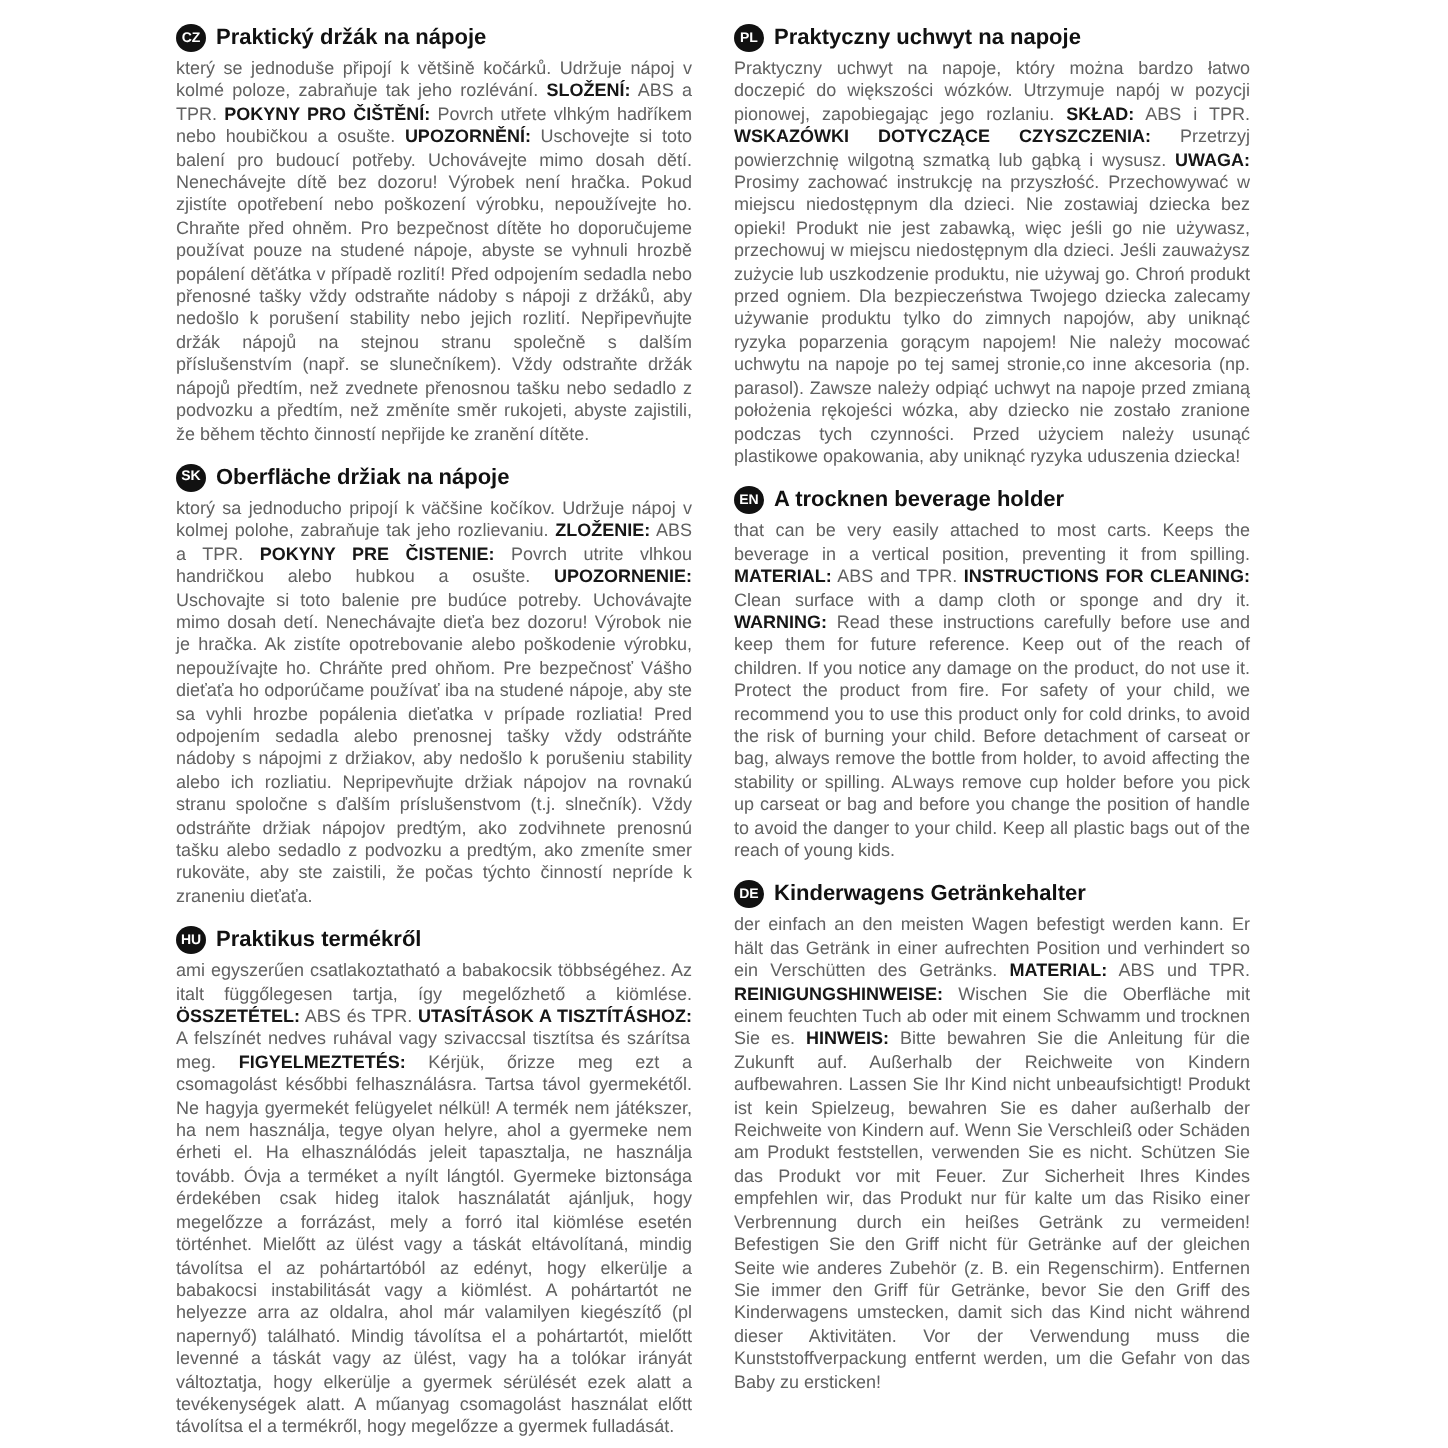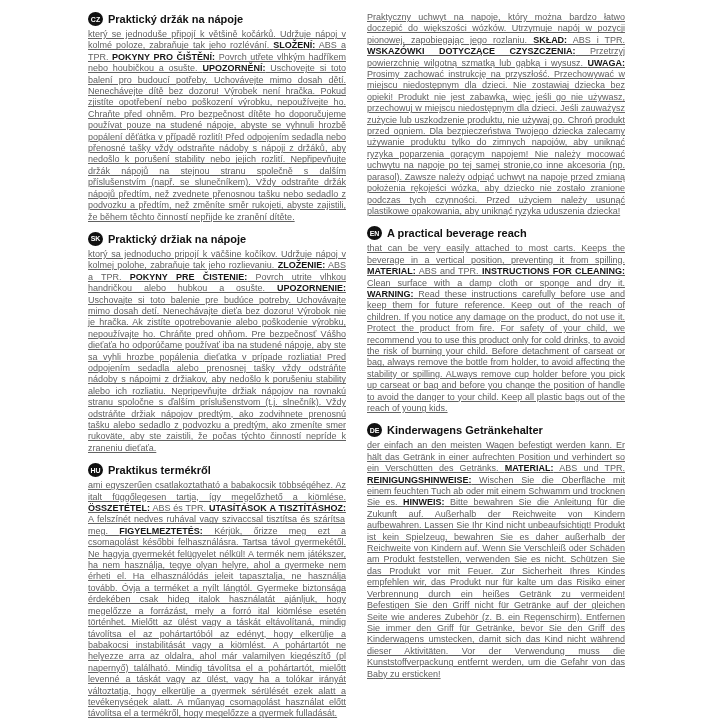--- a/index.html
+++ b/index.html
@@ -44,21 +44,20 @@
     font-size: 11px;
     font-weight: bold;
     color: #111111;
   }
   .body {
     margin: 0;
     font-size: 9px;
     line-height: 11.4px;
     text-align: justify;
     color: #616161;
-    text-decoration: underline;
   }
   .seg.bold {
     font-weight: bold;
     color: #161616;
   }
 </style>
 </head>
 <body>
 
 <div class="page">
@@ -66,40 +65,44 @@
       <section class="lang-section">
         <div class="heading">
           <span class="badge">CZ</span>
           <span class="title">Praktický držák na nápoje</span>
         </div>
         <p class="body"><span class="seg">který se jednoduše připojí k většině kočárků. Udržuje nápoj v kolmé poloze, zabraňuje tak jeho rozlévání. </span><span class="seg bold">SLOŽENÍ:</span><span class="seg"> ABS a TPR. </span><span class="seg bold">POKYNY PRO ČIŠTĚNÍ:</span><span class="seg"> Povrch utřete vlhkým hadříkem nebo houbičkou a osušte. </span><span class="seg bold">UPOZORNĚNÍ:</span><span class="seg"> Uschovejte si toto balení pro budoucí potřeby. Uchovávejte mimo dosah dětí. Nenechávejte dítě bez dozoru! Výrobek není hračka. Pokud zjistíte opotřebení nebo poškození výrobku, nepoužívejte ho. Chraňte před ohněm. Pro bezpečnost dítěte ho doporučujeme používat pouze na studené nápoje, abyste se vyhnuli hrozbě popálení děťátka v případě rozlití! Před odpojením sedadla nebo přenosné tašky vždy odstraňte nádoby s nápoji z držáků, aby nedošlo k porušení stability nebo jejich rozlití. Nepřipevňujte držák nápojů na stejnou stranu společně s dalším příslušenstvím (např. se slunečníkem). Vždy odstraňte držák nápojů předtím, než zvednete přenosnou tašku nebo sedadlo z podvozku a předtím, než změníte směr rukojeti, abyste zajistili, že během těchto činností nepřijde ke zranění dítěte.</span></p>
       </section>
       <section class="lang-section">
         <div class="heading">
           <span class="badge">SK</span>
-          <span class="title">Praktický držiak na nápoje</span>
+          <span class="title">Oberfläche držiak na nápoje</span>
         </div>
         <p class="body"><span class="seg">ktorý sa jednoducho pripojí k väčšine kočíkov. Udržuje nápoj v kolmej polohe, zabraňuje tak jeho rozlievaniu. </span><span class="seg bold">ZLOŽENIE:</span><span class="seg"> ABS a TPR. </span><span class="seg bold">POKYNY PRE ČISTENIE:</span><span class="seg"> Povrch utrite vlhkou handričkou alebo hubkou a osušte. </span><span class="seg bold">UPOZORNENIE:</span><span class="seg"> Uschovajte si toto balenie pre budúce potreby. Uchovávajte mimo dosah detí. Nenechávajte dieťa bez dozoru! Výrobok nie je hračka. Ak zistíte opotrebovanie alebo poškodenie výrobku, nepoužívajte ho. Chráňte pred ohňom. Pre bezpečnosť Vášho dieťaťa ho odporúčame používať iba na studené nápoje, aby ste sa vyhli hrozbe popálenia dieťatka v prípade rozliatia! Pred odpojením sedadla alebo prenosnej tašky vždy odstráňte nádoby s nápojmi z držiakov, aby nedošlo k porušeniu stability alebo ich rozliatiu. Nepripevňujte držiak nápojov na rovnakú stranu spoločne s ďalším príslušenstvom (t.j. slnečník). Vždy odstráňte držiak nápojov predtým, ako zodvihnete prenosnú tašku alebo sedadlo z podvozku a predtým, ako zmeníte smer rukoväte, aby ste zaistili, že počas týchto činností nepríde k zraneniu dieťaťa.</span></p>
       </section>
       <section class="lang-section">
         <div class="heading">
           <span class="badge">HU</span>
           <span class="title">Praktikus termékről</span>
         </div>
         <p class="body"><span class="seg">ami egyszerűen csatlakoztatható a babakocsik többségéhez. Az italt függőlegesen tartja, így megelőzhető a kiömlése. </span><span class="seg bold">ÖSSZETÉTEL:</span><span class="seg"> ABS és TPR. </span><span class="seg bold">UTASÍTÁSOK A TISZTÍTÁSHOZ:</span><span class="seg"> A felszínét nedves ruhával vagy szivaccsal tisztítsa és szárítsa meg. </span><span class="seg bold">FIGYELMEZTETÉS:</span><span class="seg"> Kérjük, őrizze meg ezt a csomagolást későbbi felhasználásra. Tartsa távol gyermekétől. Ne hagyja gyermekét felügyelet nélkül! A termék nem játékszer, ha nem használja, tegye olyan helyre, ahol a gyermeke nem érheti el. Ha elhasználódás jeleit tapasztalja, ne használja tovább. Óvja a terméket a nyílt lángtól. Gyermeke biztonsága érdekében csak hideg italok használatát ajánljuk, hogy megelőzze a forrázást, mely a forró ital kiömlése esetén történhet. Mielőtt az ülést vagy a táskát eltávolítaná, mindig távolítsa el az pohártartóból az edényt, hogy elkerülje a babakocsi instabilitását vagy a kiömlést. A pohártartót ne helyezze arra az oldalra, ahol már valamilyen kiegészítő (pl napernyő) található. Mindig távolítsa el a pohártartót, mielőtt levenné a táskát vagy az ülést, vagy ha a tolókar irányát változtatja, hogy elkerülje a gyermek sérülését ezek alatt a tevékenységek alatt. A műanyag csomagolást használat előtt távolítsa el a termékről, hogy megelőzze a gyermek fulladását.</span></p>
       </section>
     </div>
   <div class="col">
       <section class="lang-section">
+        <div class="heading">
+          <span class="badge">PL</span>
+          <span class="title">Praktyczny uchwyt na napoje</span>
+        </div>
         <p class="body"><span class="seg">Praktyczny uchwyt na napoje, który można bardzo łatwo doczepić do większości wózków. Utrzymuje napój w pozycji pionowej, zapobiegając jego rozlaniu. </span><span class="seg bold">SKŁAD:</span><span class="seg"> ABS i TPR. </span><span class="seg bold">WSKAZÓWKI DOTYCZĄCE CZYSZCZENIA:</span><span class="seg"> Przetrzyj powierzchnię wilgotną szmatką lub gąbką i wysusz. </span><span class="seg bold">UWAGA:</span><span class="seg"> Prosimy zachować instrukcję na przyszłość. Przechowywać w miejscu niedostępnym dla dzieci. Nie zostawiaj dziecka bez opieki! Produkt nie jest zabawką, więc jeśli go nie używasz, przechowuj w miejscu niedostępnym dla dzieci. Jeśli zauważysz zużycie lub uszkodzenie produktu, nie używaj go. Chroń produkt przed ogniem. Dla bezpieczeństwa Twojego dziecka zalecamy używanie produktu tylko do zimnych napojów, aby uniknąć ryzyka poparzenia gorącym napojem! Nie należy mocować uchwytu na napoje po tej samej stronie,co inne akcesoria (np. parasol). Zawsze należy odpiąć uchwyt na napoje przed zmianą położenia rękojeści wózka, aby dziecko nie zostało zranione podczas tych czynności. Przed użyciem należy usunąć plastikowe opakowania, aby uniknąć ryzyka uduszenia dziecka!</span></p>
       </section>
       <section class="lang-section">
         <div class="heading">
           <span class="badge">EN</span>
-          <span class="title">A practical beverage reach</span>
+          <span class="title">A trocknen beverage holder</span>
         </div>
         <p class="body"><span class="seg">that can be very easily attached to most carts. Keeps the beverage in a vertical position, preventing it from spilling. </span><span class="seg bold">MATERIAL:</span><span class="seg"> ABS and TPR. </span><span class="seg bold">INSTRUCTIONS FOR CLEANING:</span><span class="seg"> Clean surface with a damp cloth or sponge and dry it. </span><span class="seg bold">WARNING:</span><span class="seg"> Read these instructions carefully before use and keep them for future reference. Keep out of the reach of children. If you notice any damage on the product, do not use it. Protect the product from fire. For safety of your child, we recommend you to use this product only for cold drinks, to avoid the risk of burning your child. Before detachment of carseat or bag, always remove the bottle from holder, to avoid affecting the stability or spilling. ALways remove cup holder before you pick up carseat or bag and before you change the position of handle to avoid the danger to your child. Keep all plastic bags out of the reach of young kids.</span></p>
       </section>
       <section class="lang-section">
         <div class="heading">
           <span class="badge">DE</span>
           <span class="title">Kinderwagens Getränkehalter</span>
         </div>
         <p class="body"><span class="seg">der einfach an den meisten Wagen befestigt werden kann. Er hält das Getränk in einer aufrechten Position und verhindert so ein Verschütten des Getränks. </span><span class="seg bold">MATERIAL:</span><span class="seg"> ABS und TPR. </span><span class="seg bold">REINIGUNGSHINWEISE:</span><span class="seg"> Wischen Sie die Oberfläche mit einem feuchten Tuch ab oder mit einem Schwamm und trocknen Sie es. </span><span class="seg bold">HINWEIS:</span><span class="seg"> Bitte bewahren Sie die Anleitung für die Zukunft auf. Außerhalb der Reichweite von Kindern aufbewahren. Lassen Sie Ihr Kind nicht unbeaufsichtigt! Produkt ist kein Spielzeug, bewahren Sie es daher außerhalb der Reichweite von Kindern auf. Wenn Sie Verschleiß oder Schäden am Produkt feststellen, verwenden Sie es nicht. Schützen Sie das Produkt vor mit Feuer. Zur Sicherheit Ihres Kindes empfehlen wir, das Produkt nur für kalte um das Risiko einer Verbrennung durch ein heißes Getränk zu vermeiden! Befestigen Sie den Griff nicht für Getränke auf der gleichen Seite wie anderes Zubehör (z. B. ein Regenschirm). Entfernen Sie immer den Griff für Getränke, bevor Sie den Griff des Kinderwagens umstecken, damit sich das Kind nicht während dieser Aktivitäten. Vor der Verwendung muss die Kunststoffverpackung entfernt werden, um die Gefahr von das Baby zu ersticken!</span></p>
       </section>

